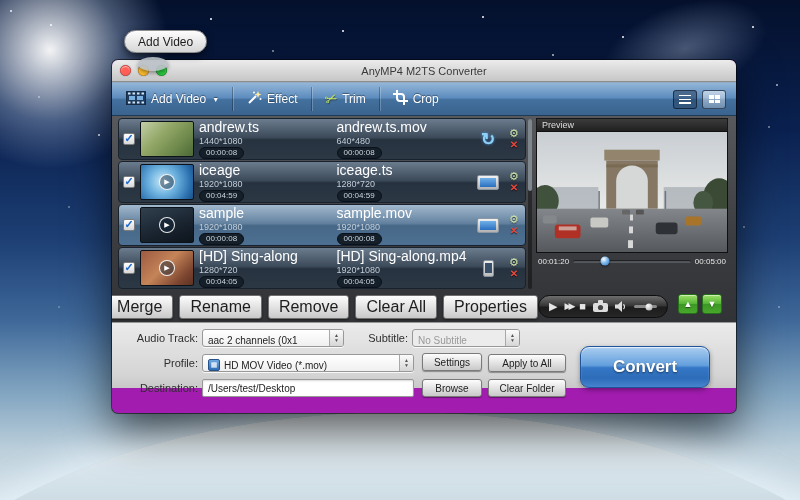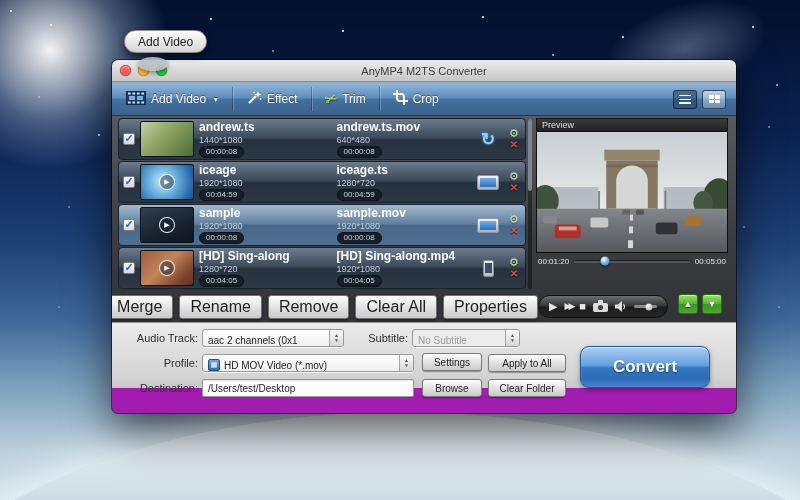--- a/index.html
+++ b/index.html
@@ -77,21 +77,21 @@
     font-weight:bold; text-align:center; }
   .thumb { position:relative; width:54px; height:36px; flex:0 0 54px; border:1px solid #0d1218; border-radius:2px; }
   .thumb.t0 { background:linear-gradient(135deg,#c3cfa8 0%,#93a868 38%,#6f8a4c 70%,#4d6a38 100%); }
   .thumb.t1 { background:radial-gradient(circle at 42% 48%, #cfeaf8 0%, #6fb4e0 38%, #2a6fae 80%, #1b4f86 100%); }
   .thumb.t2 { background:linear-gradient(160deg,#31404e 0%,#1a2531 55%,#0d141c 100%); }
   .thumb.t3 { background:linear-gradient(135deg,#9c5a42 0%,#c58458 45%,#7c4530 80%,#5c3222 100%); }
   .play-ov { position:absolute; left:50%; top:50%; width:16px; height:16px; transform:translate(-50%,-50%);
     border-radius:50%; border:1.5px solid rgba(255,255,255,.9); background:rgba(15,35,55,.45);
     color:#fff; font-size:7px; line-height:13px; text-align:center; }
   .fcol { flex:1 1 0; min-width:0; display:flex; flex-direction:column; gap:1px; }
-  .fname { font-size:12px; color:#fff; white-space:nowrap; overflow:hidden; text-overflow:ellipsis;font-weight:bold; }
+  .fname { font-size:14px; color:#fff; white-space:nowrap; overflow:hidden; text-overflow:ellipsis; }
   .fres { font-size:9px; color:#c2cdd8; }
   .fdur { align-self:flex-start; font-size:8px; color:#cdd6de; background:#141f2a;
     border:1px solid #0a111a; border-radius:6px; padding:0 6px; line-height:10px; }
   .stcol { flex:0 0 28px; display:flex; justify-content:center; }
   .st-refresh { font-size:17px; font-weight:bold; color:#8fd0f8; text-shadow:0 0 3px rgba(80,170,240,.8); }
   .st-device { width:22px; height:15px; border:1px solid #8b97a3; border-radius:2px;
     background:linear-gradient(180deg,#f2f2f2,#b2b2b2); display:flex; align-items:center; justify-content:center; }
   .st-screen { width:16px; height:9px; background:linear-gradient(180deg,#6fb0e8,#2a6fc0); }
   .st-phone { width:11px; height:17px; border:1px solid #87919b; border-radius:2px;
     background:linear-gradient(180deg,#eee,#bbb); display:flex; align-items:center; justify-content:center; }

